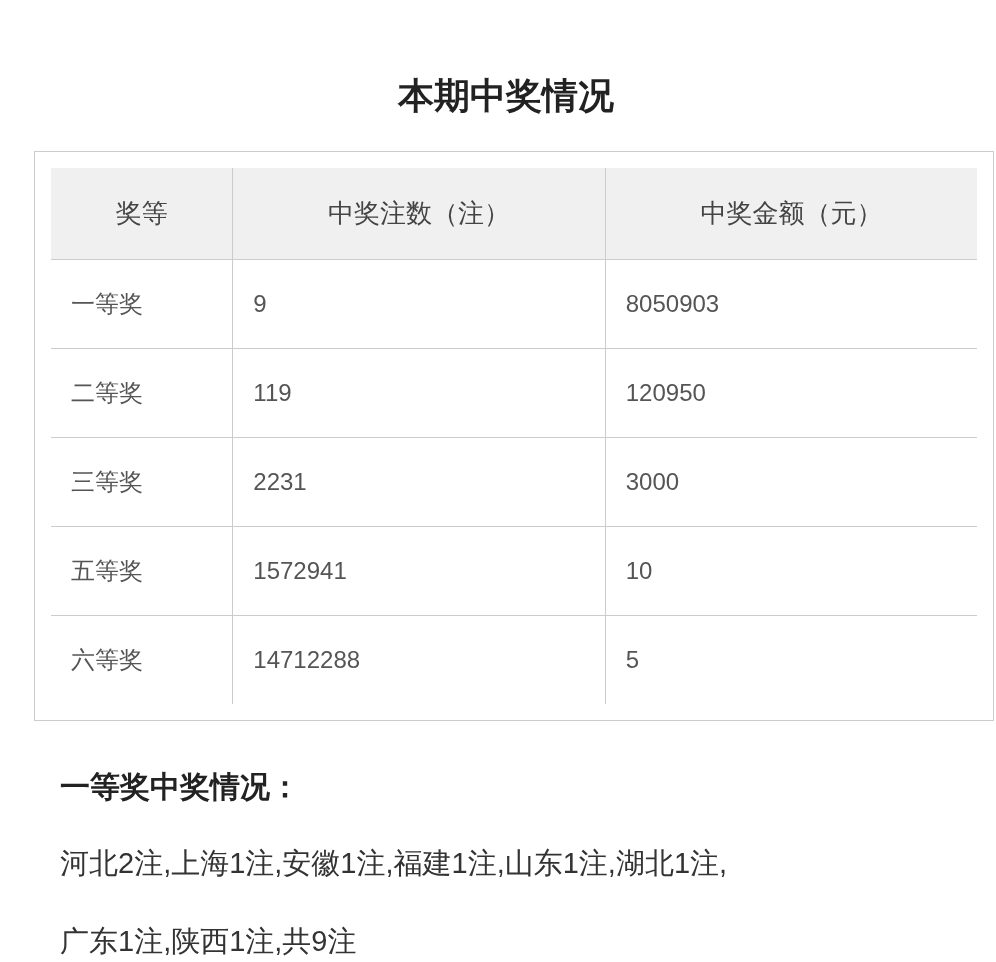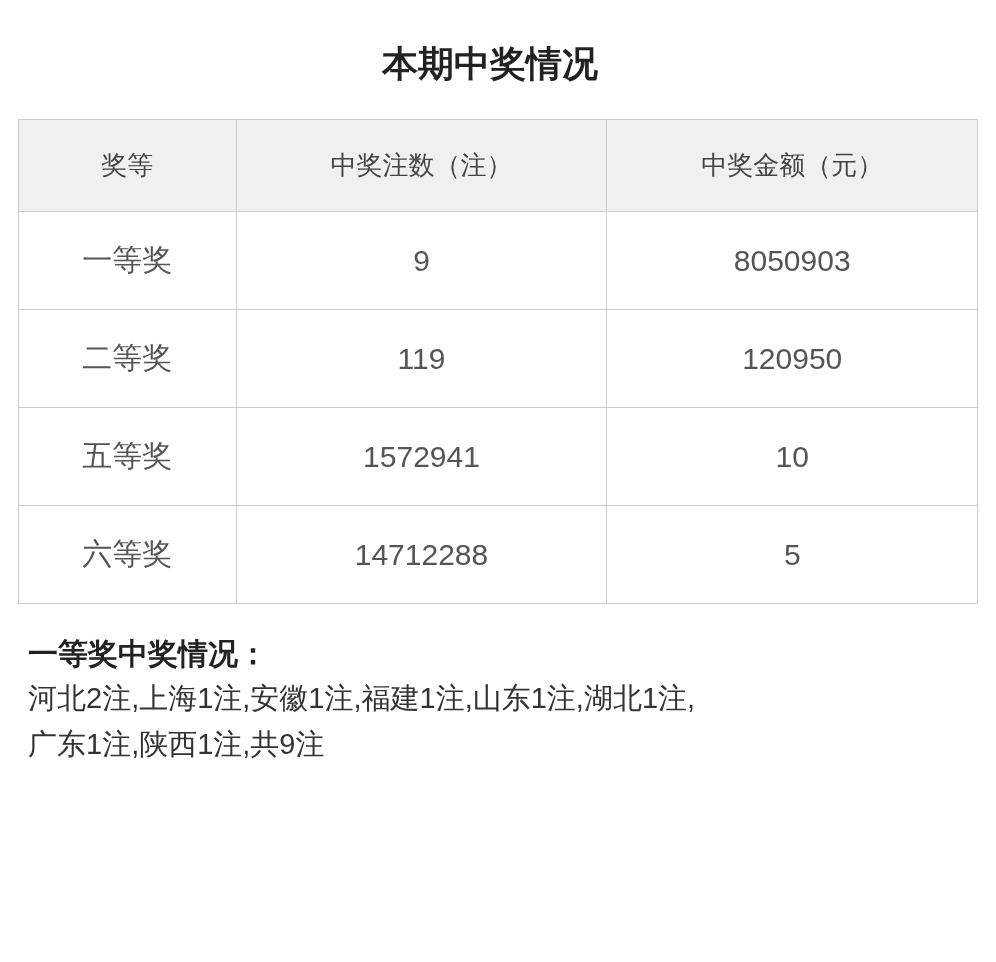--- a/index.html
+++ b/index.html
@@ -1,17 +1,17 @@
 <!DOCTYPE html>
 <html><head>
   <meta charset="utf-8">
   <style>
     * {
       margin: 0;
-      padding: 0;
+      padding: 16px;
       box-sizing: border-box;
     }
 
     body {
       background-color: #ffffff;
       font-family: -apple-system, BlinkMacSystemFont, "PingFang SC", "Microsoft YaHei", sans-serif;
       color: #333333;
       width: 996px;
       min-height: 962px;
     }
@@ -61,23 +61,22 @@
     tbody tr {
       border-bottom: 1px solid #cccccc;
     }
 
     tbody tr:last-child {
       border-bottom: none;
     }
 
     tbody td {
       padding: 28px 20px;
-      font-size: 30px;
+      font-size: 24px;
       color: #555555;
-      text-align: center;
       border-right: 1px solid #cccccc;
     }
 
     tbody td:last-child {
       border-right: none;
     }
 
     .prize-info {
       width: 960px;
       margin: 30px auto 0 auto;
@@ -124,20 +123,25 @@
             <td>一等奖</td>
             <td>9</td>
             <td>8050903</td>
           </tr>
           <tr>
             <td>二等奖</td>
             <td>119</td>
             <td>120950</td>
           </tr>
           <tr>
+            <td>三等奖</td>
+            <td>2231</td>
+            <td>3000</td>
+          </tr>
+          <tr>
             <td>五等奖</td>
             <td>1572941</td>
             <td>10</td>
           </tr>
           <tr>
             <td>六等奖</td>
             <td>14712288</td>
             <td>5</td>
           </tr>
         </tbody>

